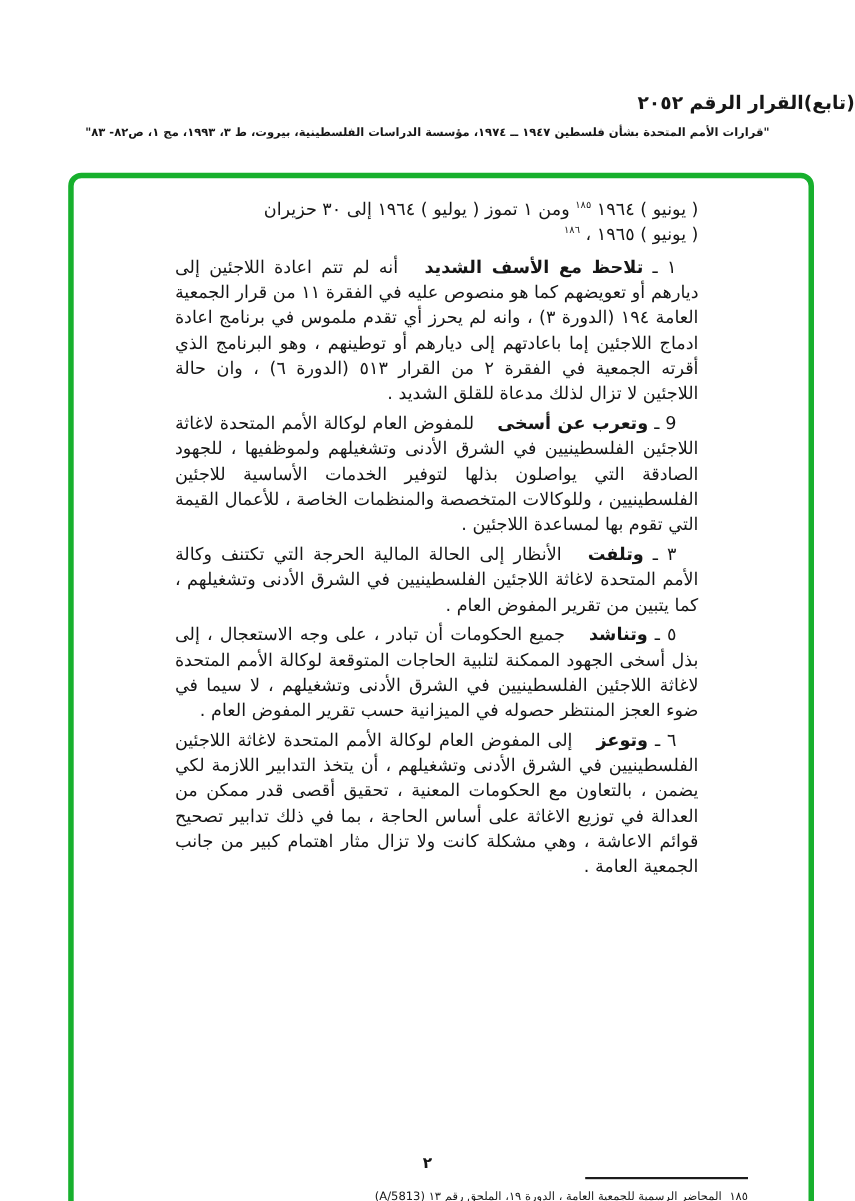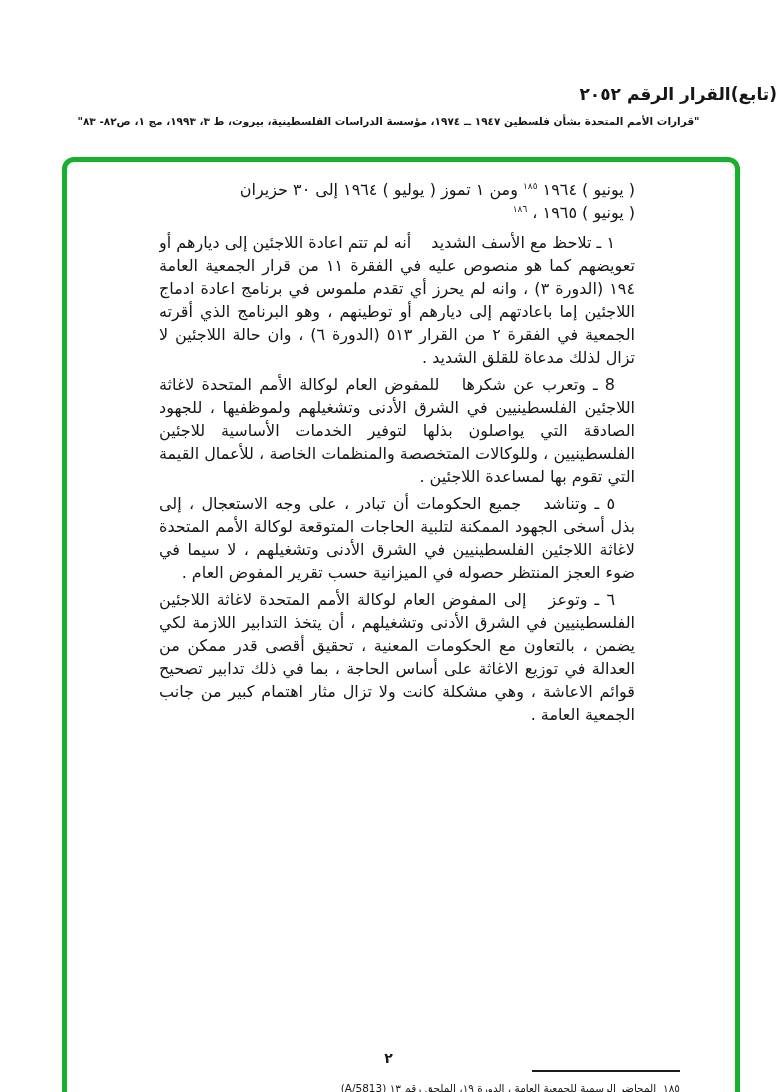--- a/index.html
+++ b/index.html
@@ -32,21 +32,21 @@
     overflow:hidden;
   }
   .body-col {
     position:absolute; top:16px; right:100px; left:92px;
     max-height:700px; overflow:hidden;
     direction:rtl; text-align:justify;
     font-size:16px; line-height:23px;
   }
   .intro { margin:0 0 7px 0; }
   .para { margin:0 0 4px 0; text-indent:20px; }
-  .para .lead { font-weight:normal;padding-left:15px; }
+  .para .lead { font-weight:bold;padding-left:15px; }
   sup { font-size:9px; line-height:0; vertical-align:super; }
   .footnotes {
     position:absolute; bottom:106px; right:55px; left:60px;
     direction:rtl; text-align:right;
     font-size:10.5px; font-weight:normal; line-height:20px;
   }
   .fn-rule {
     width:148px; height:2px; background:#1c1c1c;
     margin:0 0 6px auto;
   }
@@ -62,21 +62,22 @@
 
 <div class="doc-title">(تابع)القرار الرقم ٢٠٥٢</div>
 
 <div class="doc-source">"قرارات الأمم المتحدة بشأن فلسطين ١٩٤٧ ــ ١٩٧٤، مؤسسة الدراسات الفلسطينية، بيروت، ط ٣، ١٩٩٣، مج ١، ص٨٢- ٨٣"</div>
 
 <div class="scan-box">
   <div class="body-col">
     <p class="intro"><span>( يونيو ) ١٩٦٤</span> <sup>١٨٥</sup> <span>ومن ١ تموز ( يوليو ) ١٩٦٤ إلى ٣٠ حزيران</span><br><span>( يونيو ) ١٩٦٥ ،</span> <sup>١٨٦</sup></p>
     <div id="paras">
         <p class="para"><span>١ ـ </span><span class="lead">تلاحظ مع الأسف الشديد </span><span>أنه لم تتم اعادة اللاجئين إلى ديارهم أو تعويضهم كما هو منصوص عليه في الفقرة ١١ من قرار الجمعية العامة ١٩٤ (الدورة ٣) ، وانه لم يحرز أي تقدم ملموس في برنامج اعادة ادماج اللاجئين إما باعادتهم إلى ديارهم أو توطينهم ، وهو البرنامج الذي أقرته الجمعية في الفقرة ٢ من القرار ٥١٣ (الدورة ٦) ، وان حالة اللاجئين لا تزال لذلك مدعاة للقلق الشديد .</span></p>
-        <p class="para"><span>8 ـ </span><span class="lead">وتعرب عن شكرها </span><span>للمفوض العام لوكالة الأمم المتحدة لاغاثة اللاجئين الفلسطينيين في الشرق الأدنى وتشغيلهم ولموظفيها ، للجهود الصادقة التي يواصلون بذلها لتوفير الخدمات الأساسية للاجئين الفلسطينيين ، وللوكالات المتخصصة والمنظمات الخاصة ، للأعمال القيمة التي تقوم بها لمساعدة اللاجئين .</span></p>
+        <p class="para"><span>9 ـ </span><span class="lead">وتعرب عن أسخى </span><span>للمفوض العام لوكالة الأمم المتحدة لاغاثة اللاجئين الفلسطينيين في الشرق الأدنى وتشغيلهم ولموظفيها ، للجهود الصادقة التي يواصلون بذلها لتوفير الخدمات الأساسية للاجئين الفلسطينيين ، وللوكالات المتخصصة والمنظمات الخاصة ، للأعمال القيمة التي تقوم بها لمساعدة اللاجئين .</span></p>
+        <p class="para"><span>٣ ـ </span><span class="lead">وتلفت </span><span>الأنظار إلى الحالة المالية الحرجة التي تكتنف وكالة الأمم المتحدة لاغاثة اللاجئين الفلسطينيين في الشرق الأدنى وتشغيلهم ، كما يتبين من تقرير المفوض العام .</span></p>
         <p class="para"><span>٥ ـ </span><span class="lead">وتناشد </span><span>جميع الحكومات أن تبادر ، على وجه الاستعجال ، إلى بذل أسخى الجهود الممكنة لتلبية الحاجات المتوقعة لوكالة الأمم المتحدة لاغاثة اللاجئين الفلسطينيين في الشرق الأدنى وتشغيلهم ، لا سيما في ضوء العجز المنتظر حصوله في الميزانية حسب تقرير المفوض العام .</span></p>
         <p class="para"><span>٦ ـ </span><span class="lead">وتوعز </span><span>إلى المفوض العام لوكالة الأمم المتحدة لاغاثة اللاجئين الفلسطينيين في الشرق الأدنى وتشغيلهم ، أن يتخذ التدابير اللازمة لكي يضمن ، بالتعاون مع الحكومات المعنية ، تحقيق أقصى قدر ممكن من العدالة في توزيع الاغاثة على أساس الحاجة ، بما في ذلك تدابير تصحيح قوائم الاعاشة ، وهي مشكلة كانت ولا تزال مثار اهتمام كبير من جانب الجمعية العامة .</span></p>
       </div>
   </div>
 
   <div class="footnotes">
     <div class="fn-rule"></div>
     <div id="fns">
         <div class="fn-line"><span class="fn-ref">١٨٥</span><span>المحاضر الرسمية للجمعية العامة ، الدورة ١٩، الملحق رقم ١٣ (A/5813)</span></div>
         <div class="fn-line"><span class="fn-ref">١٨٦</span><span>المصدر نفسه ، الدورة ٢٠ ، الملحق رقم ١٣ (A/6013)</span></div>

